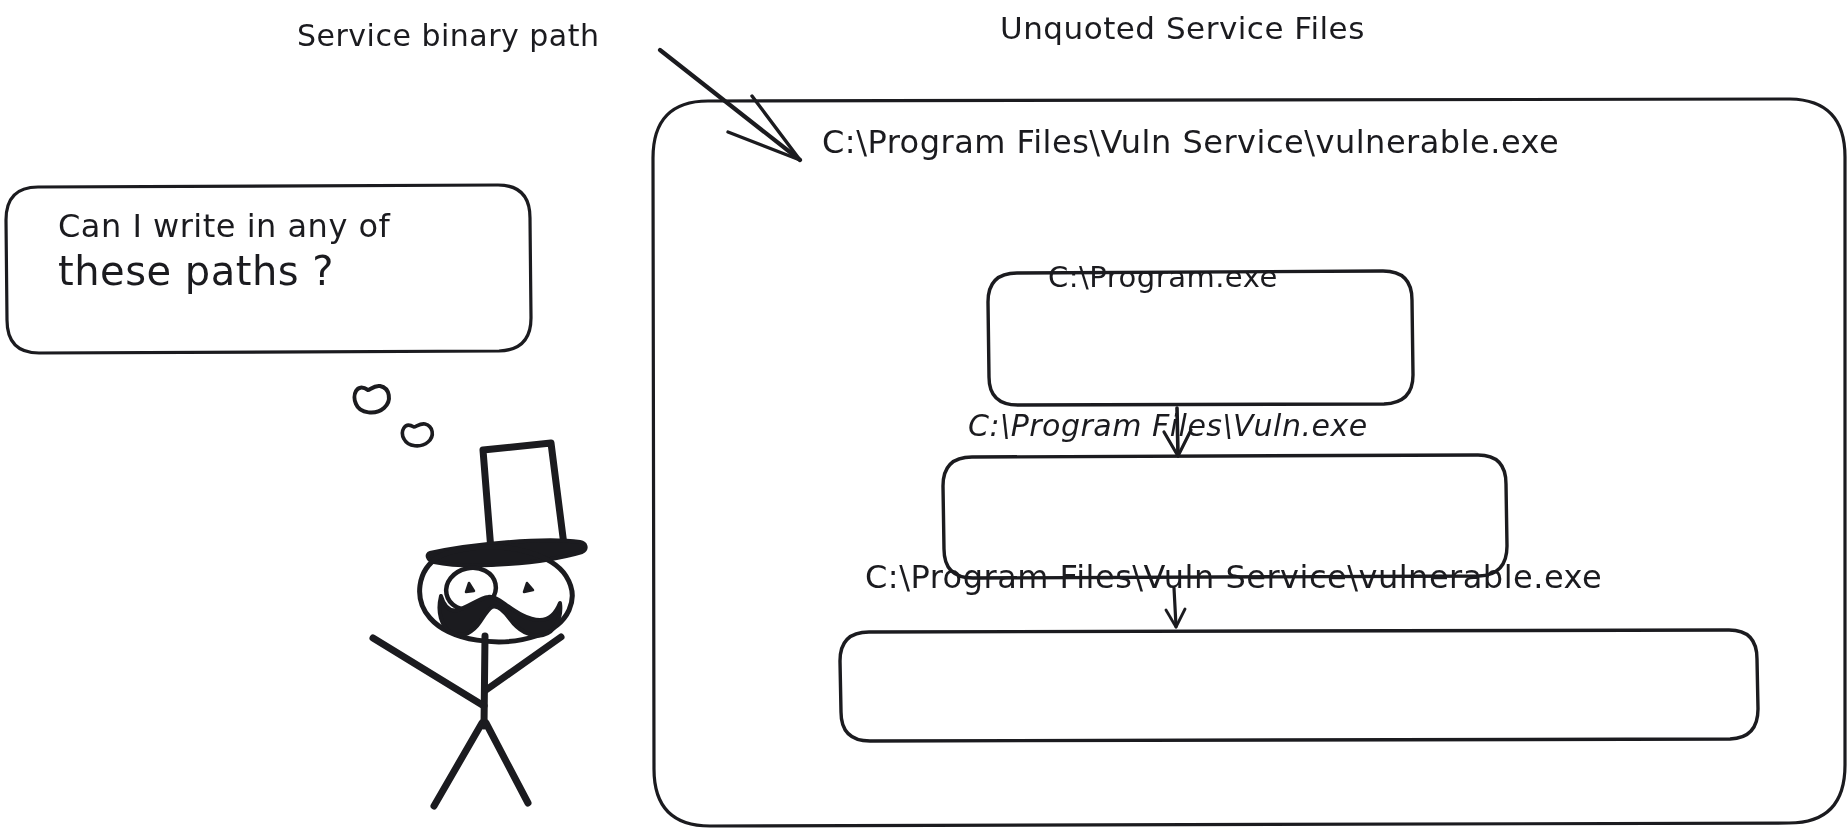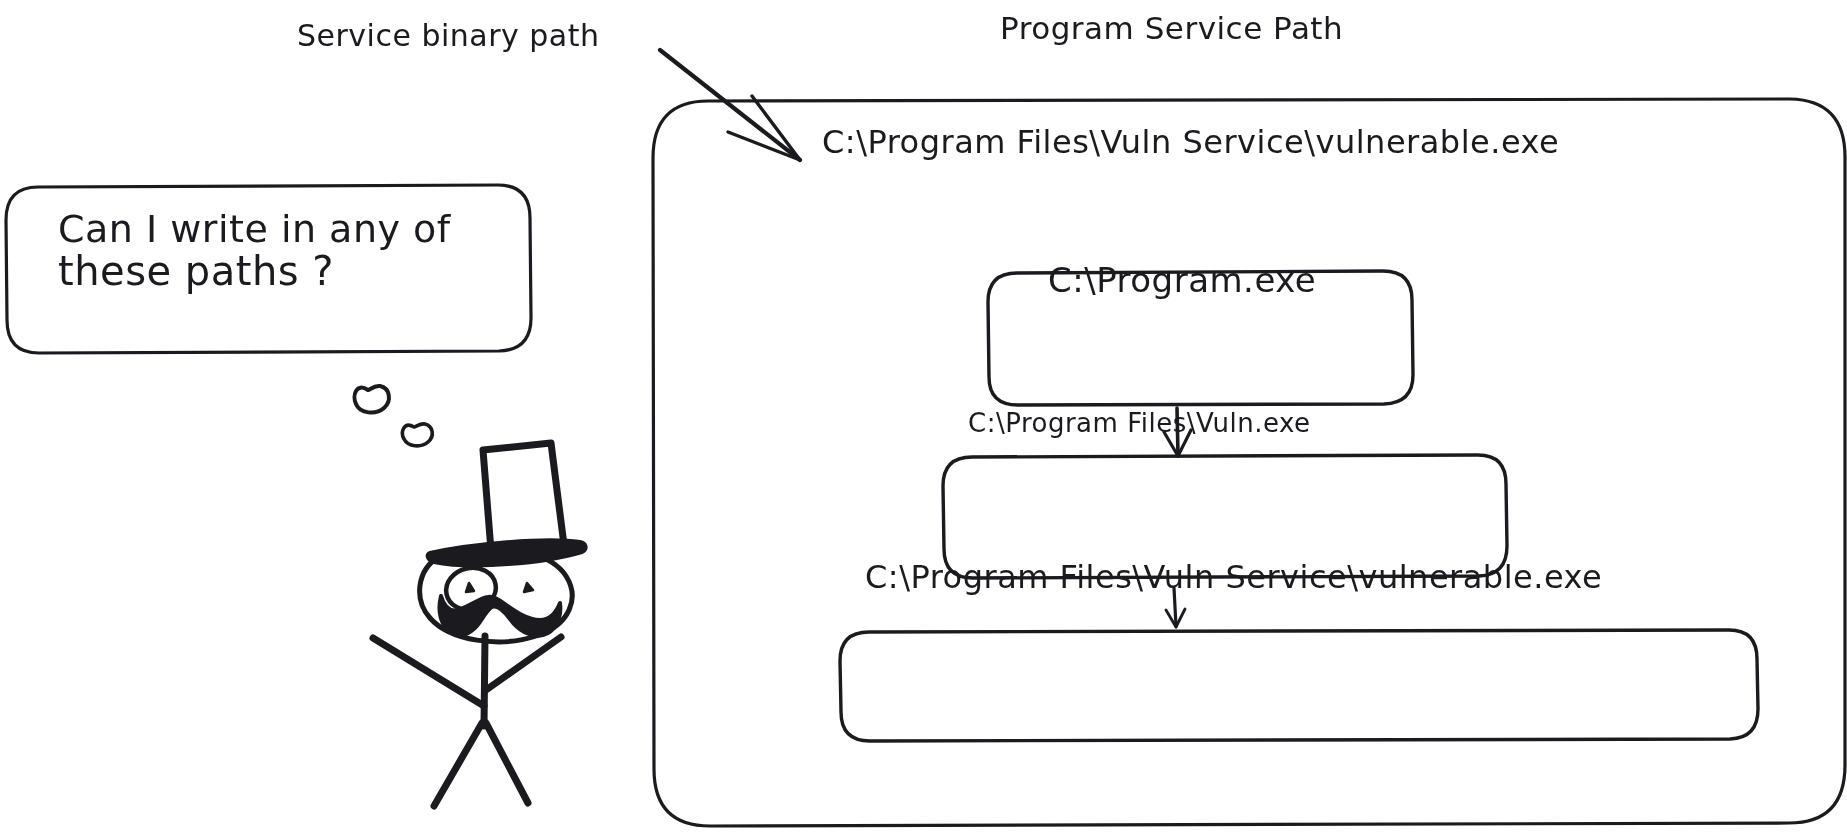--- a/index.html
+++ b/index.html
@@ -49,39 +49,40 @@
 
   #main-service-path {
     left: 822px;
     top: 123px;
     font-size: 32px;
   }
 
   #box1-text {
     left: 1048px;
     top: 260px;
-    font-size: 34px;
+    font-size: 29px;
   }
 
   #box2-text {
     left: 968px;
     top: 408px;
-    font-size: 26px;
+    font-size: 30px;
+    font-style: italic;
   }
 
   #box3-text {
     left: 865px;
     top: 558px;
     font-size: 32px;
   }
 
   #bubble-line-1 {
     left: 58px;
     top: 207px;
-    font-size: 38px;
+    font-size: 32px;
   }
 
   #bubble-line-2 {
     left: 58px;
     top: 248px;
     font-size: 40px;
   }
 </style>
 </head>
 <body>
@@ -171,21 +172,21 @@
 
     <path d="M 561,637 L 486,690" fill="none" stroke="#1b1b1f" stroke-width="7" stroke-linecap="round"></path>
 
     <path d="M 482,723 L 434,806" fill="none" stroke="#1b1b1f" stroke-width="7" stroke-linecap="round"></path>
 
     <path d="M 486,723 L 528,803" fill="none" stroke="#1b1b1f" stroke-width="7" stroke-linecap="round"></path>
   </g>
 
 </svg>
 
-<div class="hand-text" id="title-unquoted">Program Service Path</div>
+<div class="hand-text" id="title-unquoted">Unquoted Service Files</div>
 
 <div class="hand-text" id="label-service-binary-path">Service binary path</div>
 
 <div class="hand-text" id="main-service-path">C:\Program Files\Vuln Service\vulnerable.exe</div>
 
 <div class="hand-text" id="box1-text">C:\Program.exe</div>
 
 <div class="hand-text" id="box2-text">C:\Program Files\Vuln.exe</div>
 
 <div class="hand-text" id="box3-text">C:\Program Files\Vuln Service\vulnerable.exe</div>

